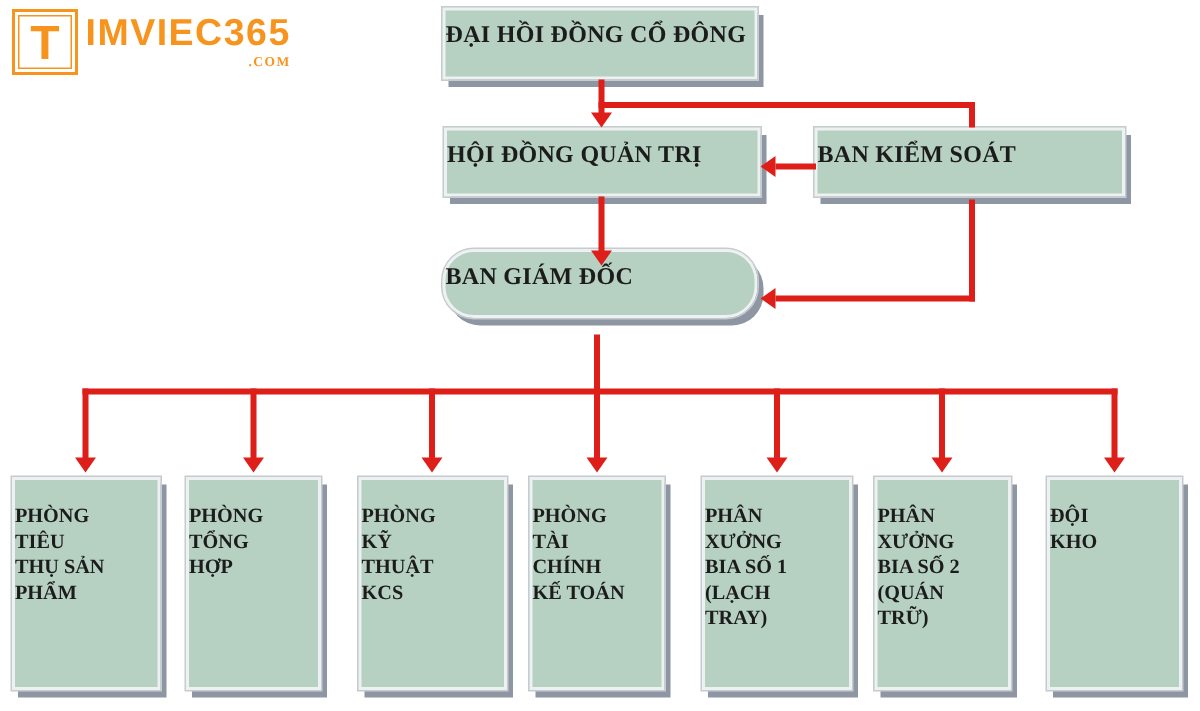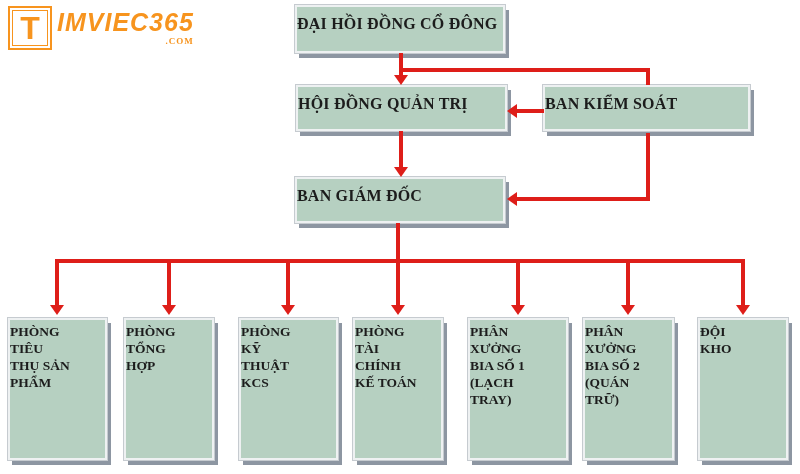--- a/index.html
+++ b/index.html
@@ -15,41 +15,41 @@
     border:2px solid #f7941e; background:#fff;
   }
   .logo-badge::after { content:""; position:absolute; inset:2px; border:1px solid #f7941e; }
   .logo-badge .t {
     position:absolute; inset:0; display:flex; align-items:center; justify-content:center;
     font-family:"Liberation Sans", sans-serif; font-weight:900; font-size:32px; color:#f7941e;
   }
   .logo-txt { display:flex; flex-direction:column; margin-left:5px; margin-top:4px; }
   .logo-brand {
     font-family:"Liberation Sans", sans-serif; font-weight:900; font-size:25px;
-    color:#f7941e; letter-spacing:1px; line-height:1;font-style:italic;
+    color:#f7941e; letter-spacing:1px; line-height:1;
   }
   .logo-tld {
     font-family:Liberation Serif, serif; font-weight:bold; font-size:9px;
     color:#f7941e; text-align:right; margin-top:1px; letter-spacing:1px;
   }
 
   
   .gbox {
     position:absolute; box-sizing:border-box;
     background:#b6d0c1; border:2px solid #eef1f2; outline:1px solid #c6cbd0;
     box-shadow:4px 5px 0 #8d96a2;
     text-align:left; font-weight:bold; color:#1c1c1c; white-space:pre-line;
   }
   .lvl  { font-size:16px; padding-top:8px; letter-spacing:0.2px; }
-  .dept { top:318px; height:142px; font-size:13.5px; line-height:1.25; padding-top:4px; }
+  .dept { top:318px; height:142px; font-size:13.5px; line-height:1.25; padding-top:16px; }
 
   #n-top  { left:295px; top:5px;   width:210px; height:48px; }
   #n-hdqt { left:296px; top:85px;  width:211px; height:46px; }
   #n-bks  { left:543px; top:85px;  width:207px; height:46px; }
-  #n-bgd  { left:295px; top:177px; width:210px; height:46px; }
+  #n-bgd  { left:295px; top:166px; width:210px; height:46px;border-radius:21px; }
 
   #d1 { left:8px;   width:99px;  }
   #d2 { left:124px; width:90px;  }
   #d3 { left:239px; width:99px;  }
   #d4 { left:353px; width:90px;  }
   #d5 { left:468px; width:100px; }
   #d6 { left:583px; width:91px;  }
   #d7 { left:698px; width:90px;  }
 
   

